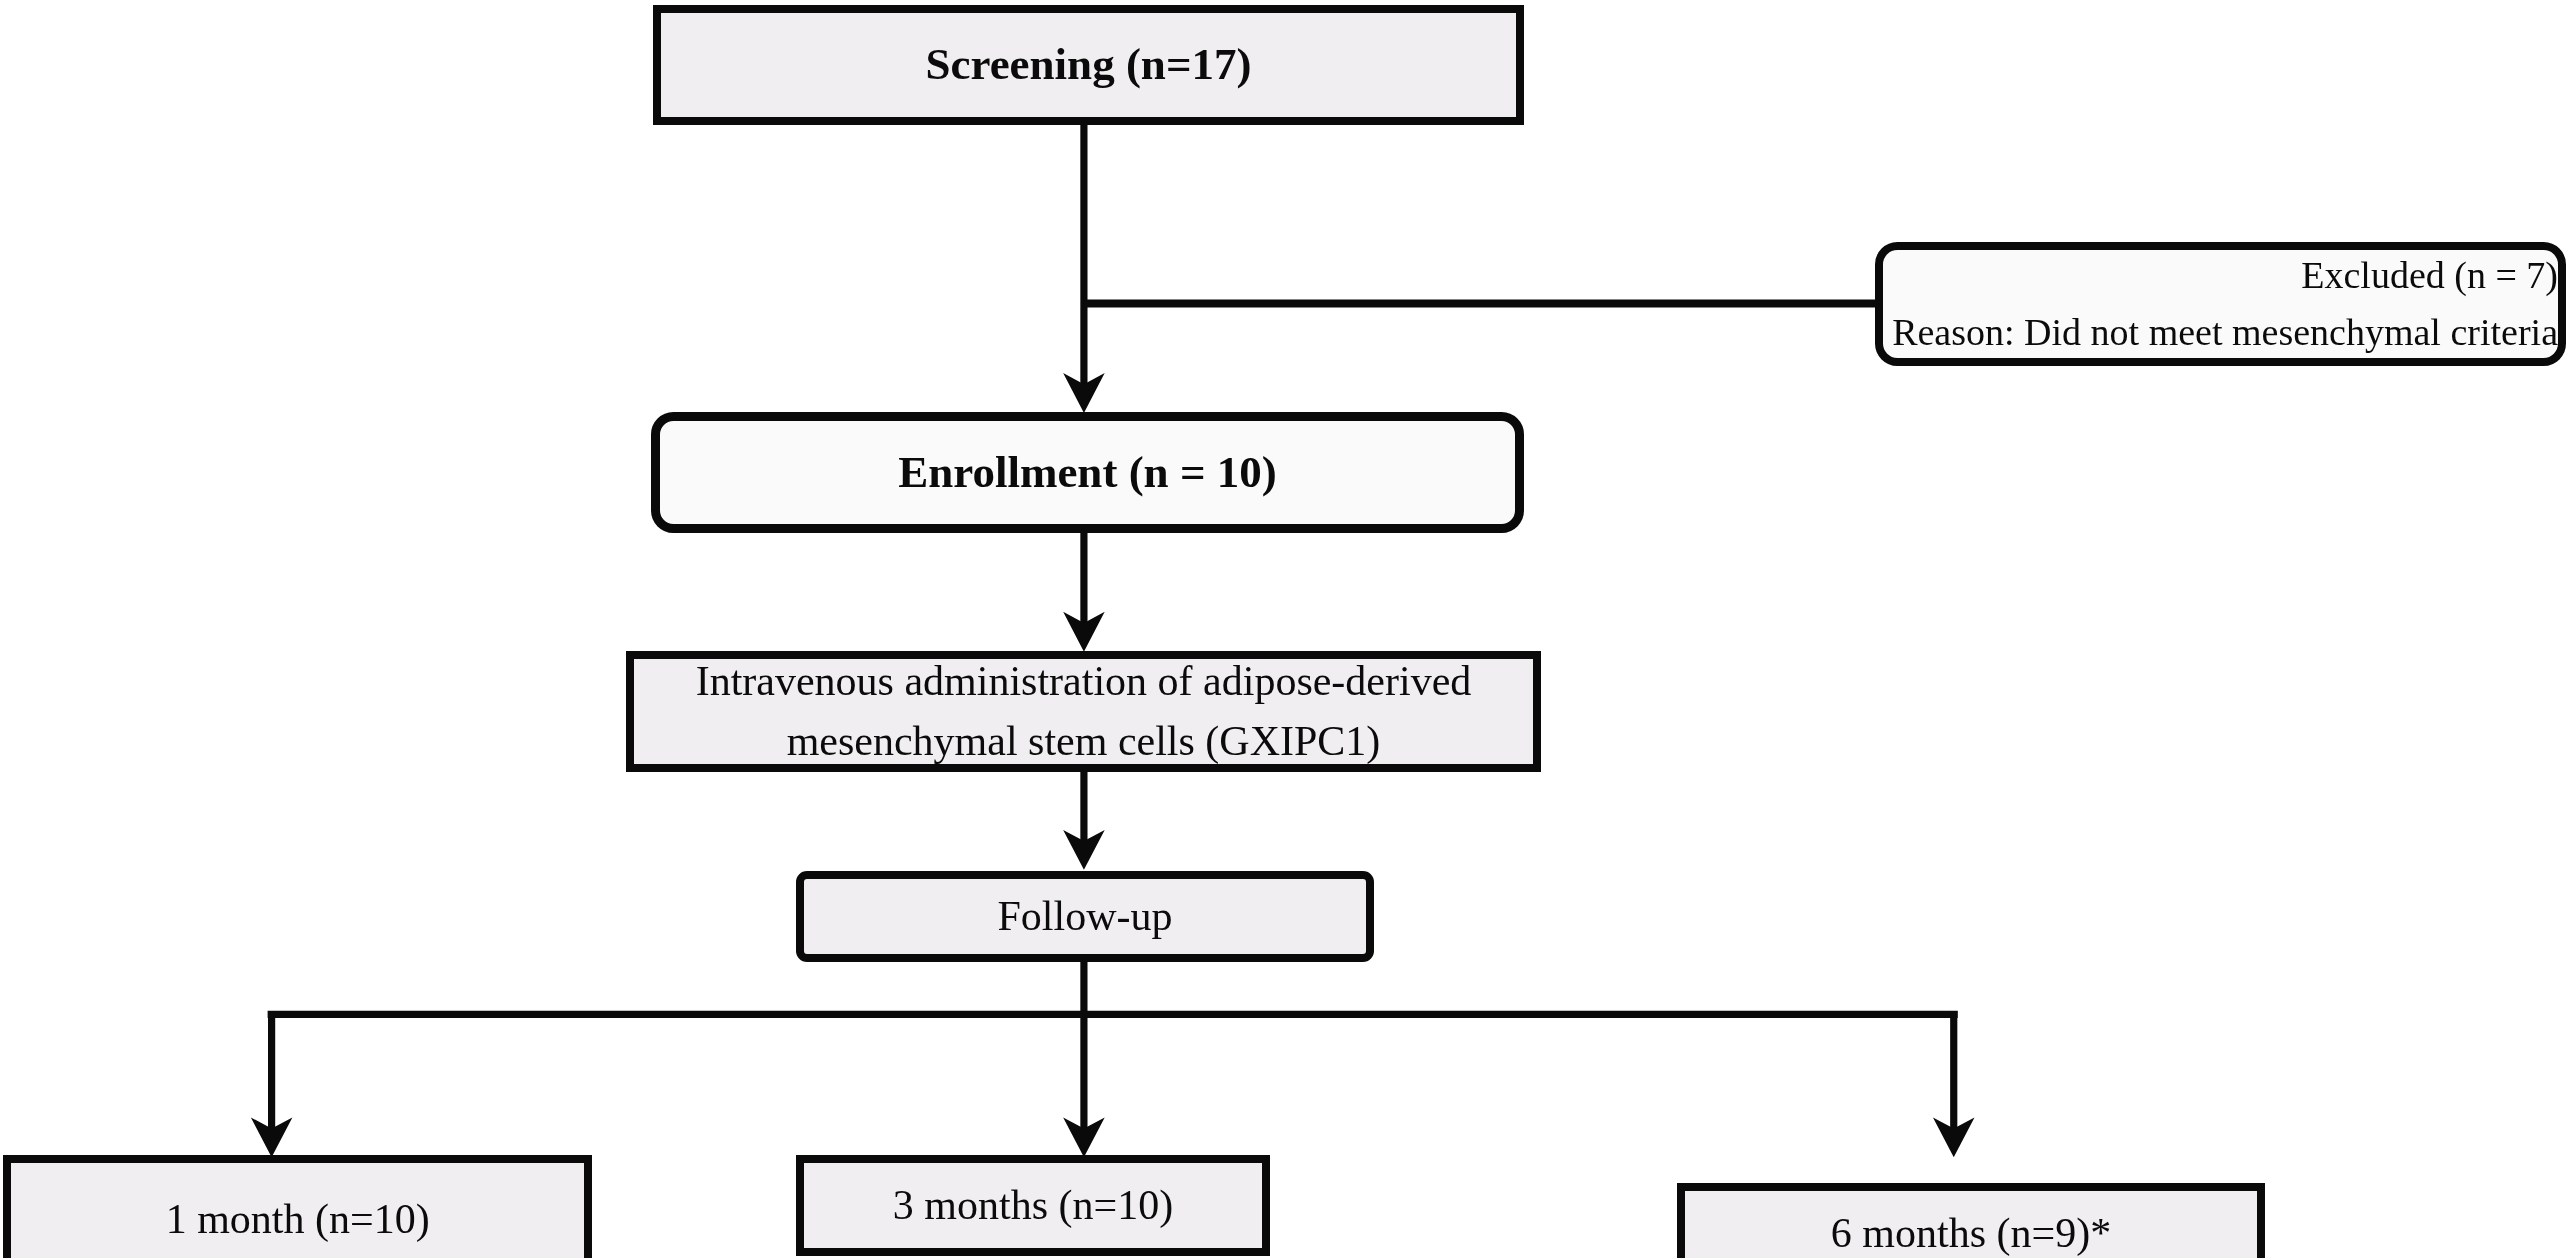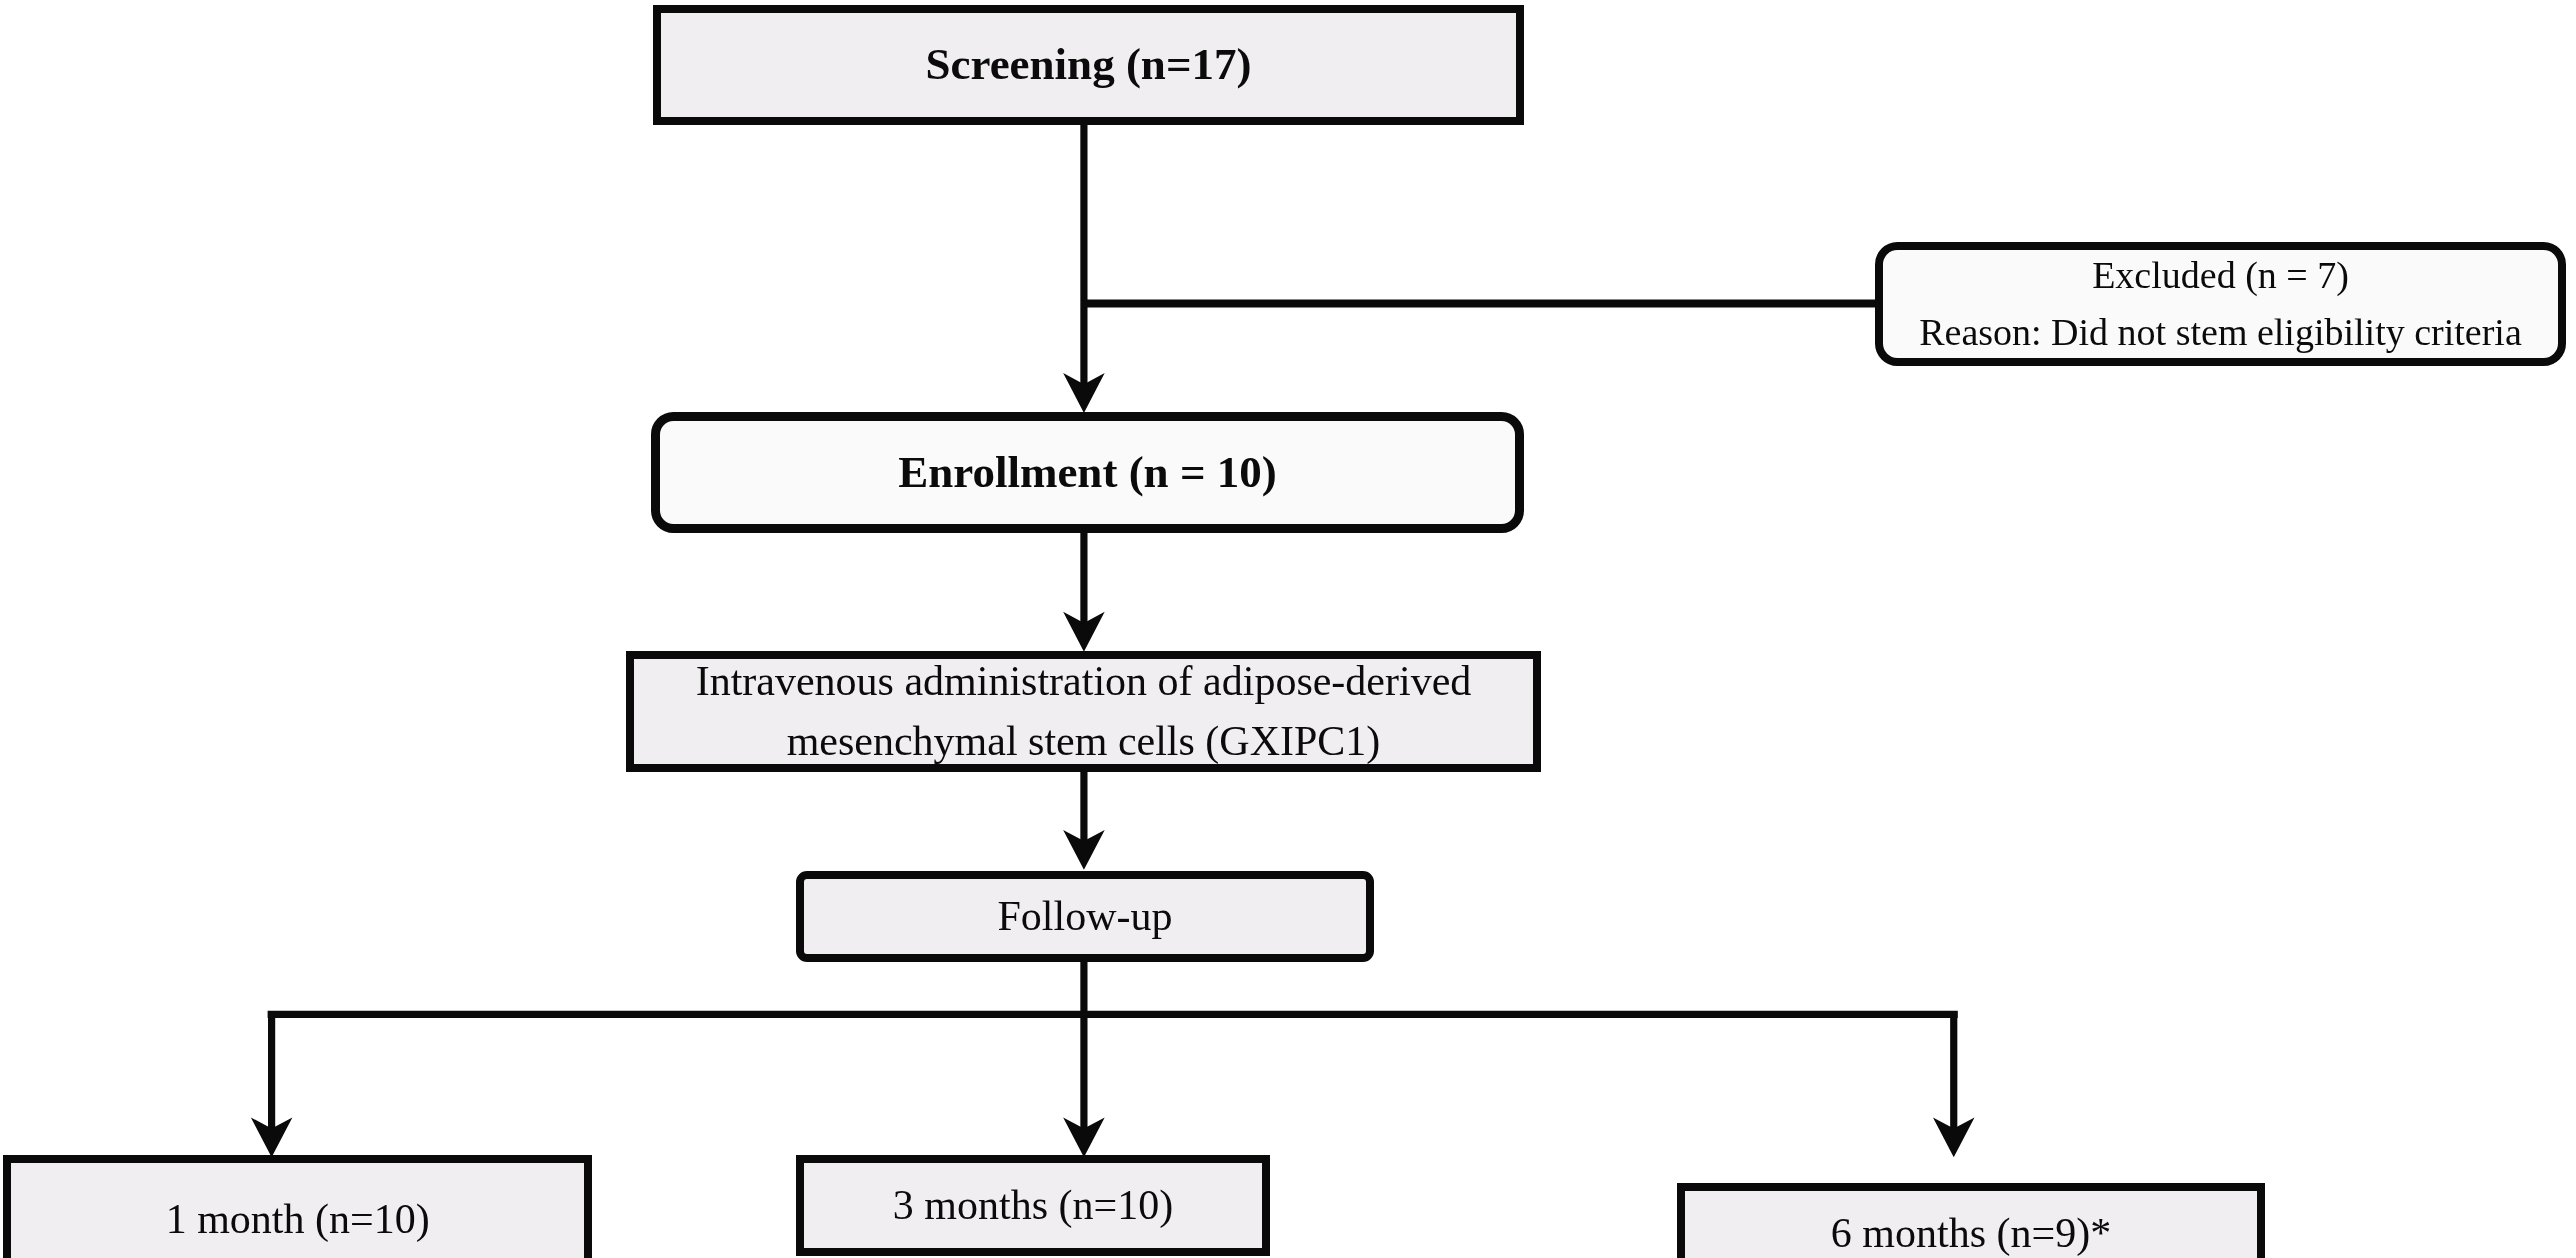--- a/index.html
+++ b/index.html
@@ -27,21 +27,21 @@
     text-align:center;
     background:var(--fill-gray);
     border:8.8px solid var(--line-color);
     font-size:42px;
     line-height:1.42;
     white-space:nowrap;
   }
   .node.rounded{background:var(--fill-light);border-radius:22.4px;}
   .node.title{font-weight:bold;font-size:45px;}
   .node-screening {left:653px;  top:4.8px;    width:871px; height:120px;}
-  .node-excluded  {left:1875px; top:242px;  width:691px;  height:124px; border-width:8px; font-size:38px; line-height:1.5;}
+  .node-excluded  {left:1875px; top:242px;  width:691px;  height:124px; border-width:8px; font-size:38px; line-height:1.5;align-items:flex-end;}
   .node-enrollment{left:651px;  top:412px;  width:873px; height:121px; border-width:9.6px; border-radius:25.6px;text-align:center;}
   .node-treatment {left:626px;  top:651px;  width:915px; height:121px;}
   .node-followup  {left:796px;  top:871px; width:578px;  height:91px;border-radius:11px;}
   .node-month1    {left:3.2px;    top:1155px; width:589px;  height:129px; border-width:8px;}
   .node-month3    {left:796px;  top:1155px; width:474px;  height:101px; border-width:8px;}
   .node-month6    {left:1677px; top:1155px; width:588px;  height:101px; border-width:8px;margin-top:28px;}
   .line-label{display:block;}
 </style>
 </head>
 <body>
@@ -72,21 +72,21 @@
     <line x1="2446" y1="1266" x2="2446" y2="1415" stroke="currentColor" stroke-width="9"></line>
     <polygon fill="currentColor" points="2446,1449 2420,1399 2446,1413 2472,1399"></polygon>
   </svg>
 
   <div class="node title node-screening">
     <span class="line-label">Screening (n=17)</span>
   </div>
 
   <div class="node rounded node-excluded">
     <span class="line-label">Excluded (n = 7)</span>
-    <span class="line-label">Reason: Did not stem eligibility criteria</span>
+    <span class="line-label">Reason: Did not meet mesenchymal criteria</span>
   </div>
 
   <div class="node rounded title node-enrollment">
     <span class="line-label">Enrollment (n = 10)</span>
   </div>
 
   <div class="node node-treatment">
     <span class="line-label">Intravenous administration of adipose-derived</span>
     <span class="line-label">mesenchymal stem cells (GXIPC1)</span>
   </div>

